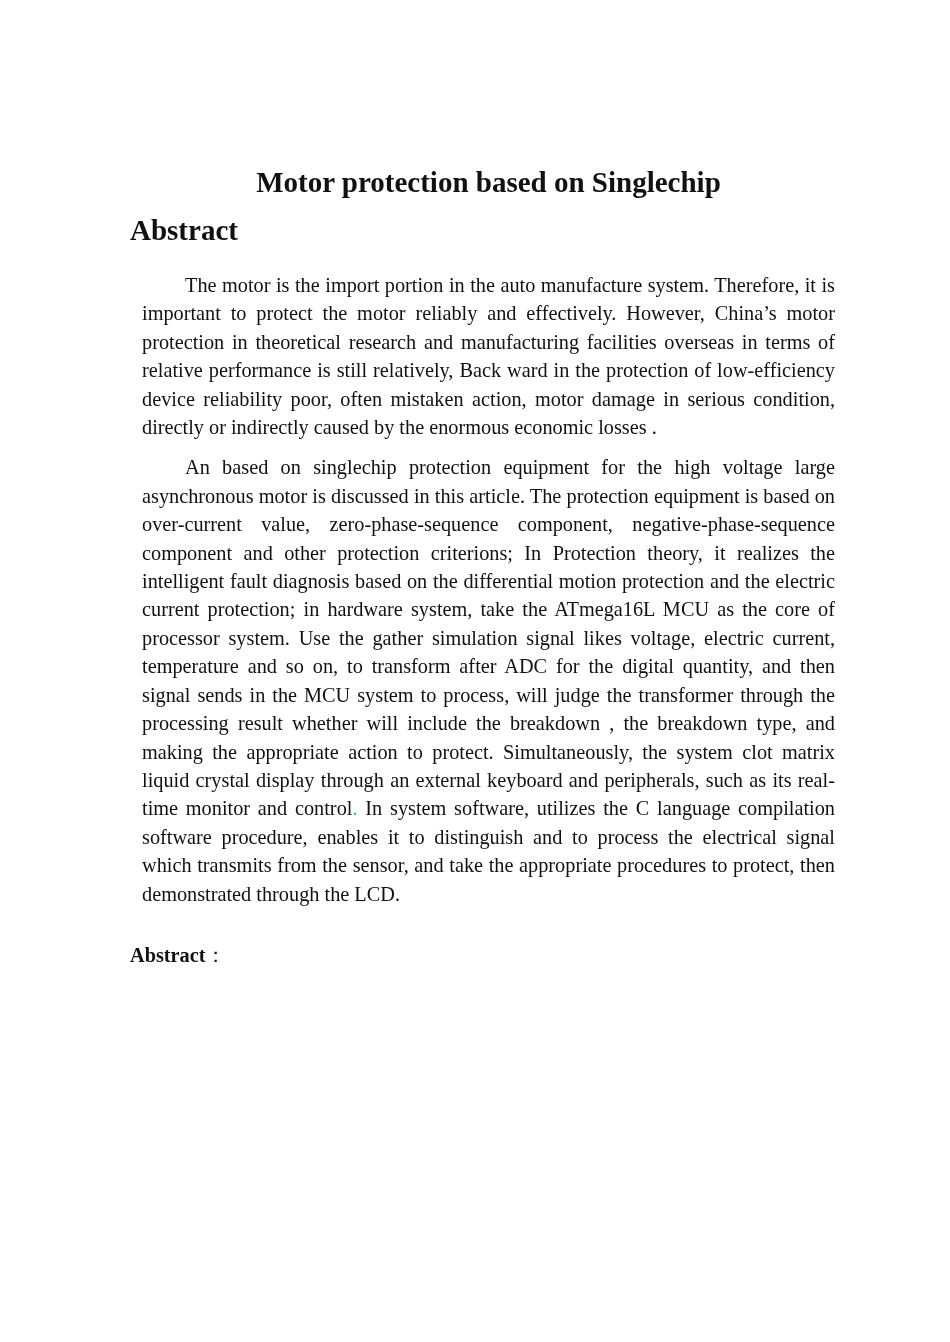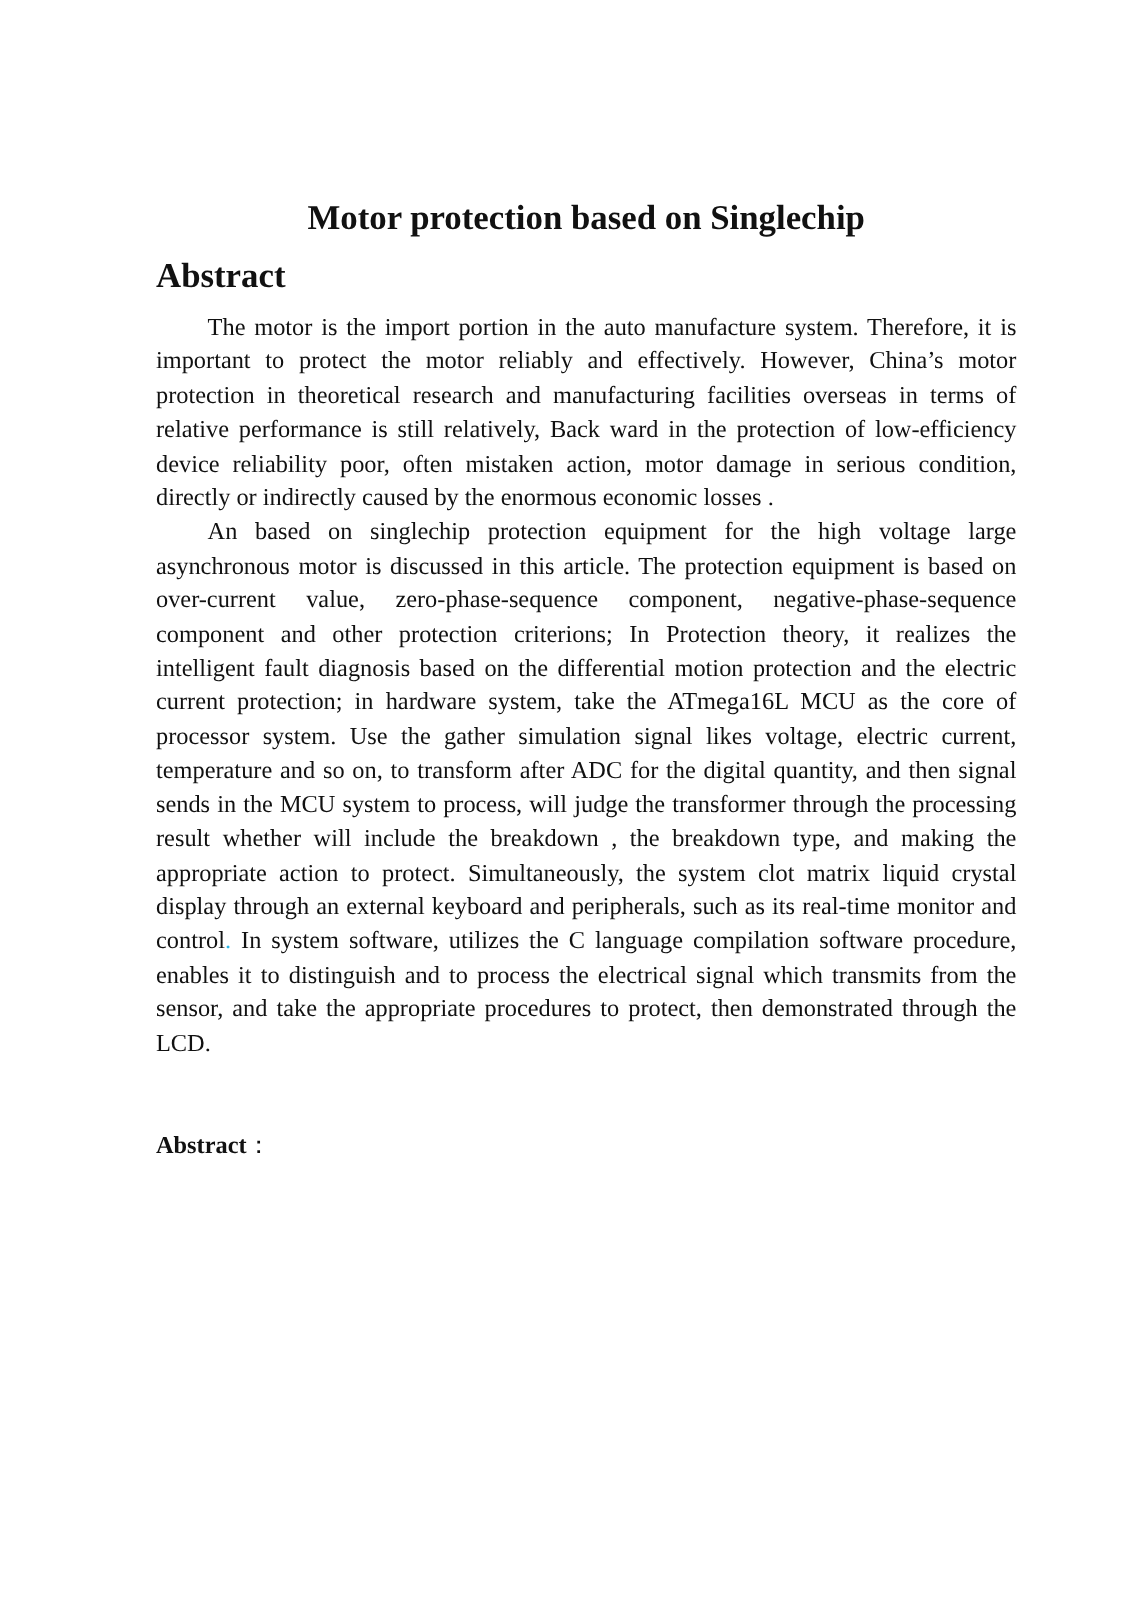--- a/index.html
+++ b/index.html
@@ -43,21 +43,21 @@
       line-height: 36px;
       margin: 0;
     }
     .body {
       position: absolute;
       left: 0;
       top: 259px;
       width: 717px;
     }
     .para {
-      margin: 0;
+      margin: 12px;
       font-size: 20.3px;
       line-height: 28.4px;
       text-align: justify;
       text-indent: 43px;
     }
     .cyan-dot {
       color: #29b6e8;
     }
     .keywords {
       position: absolute;

